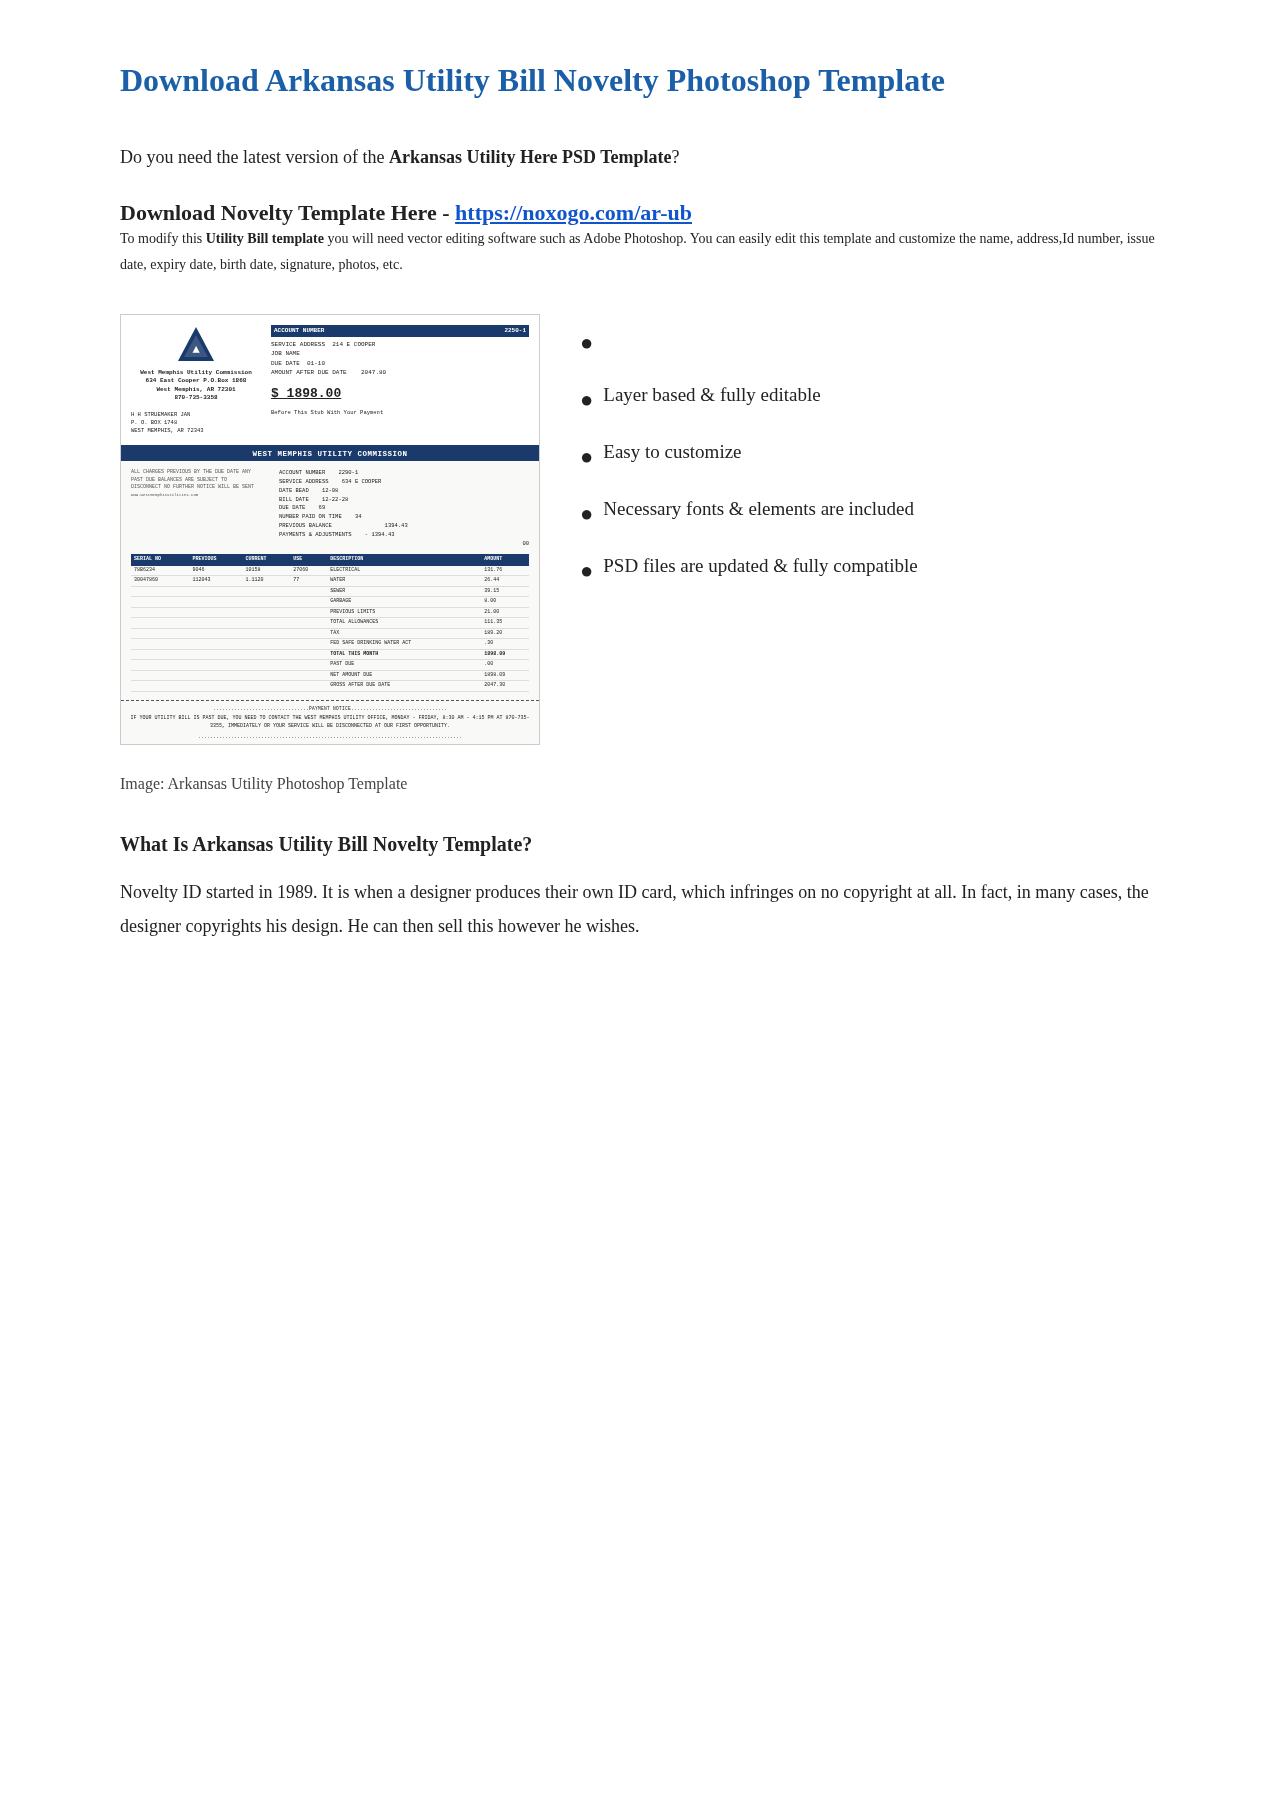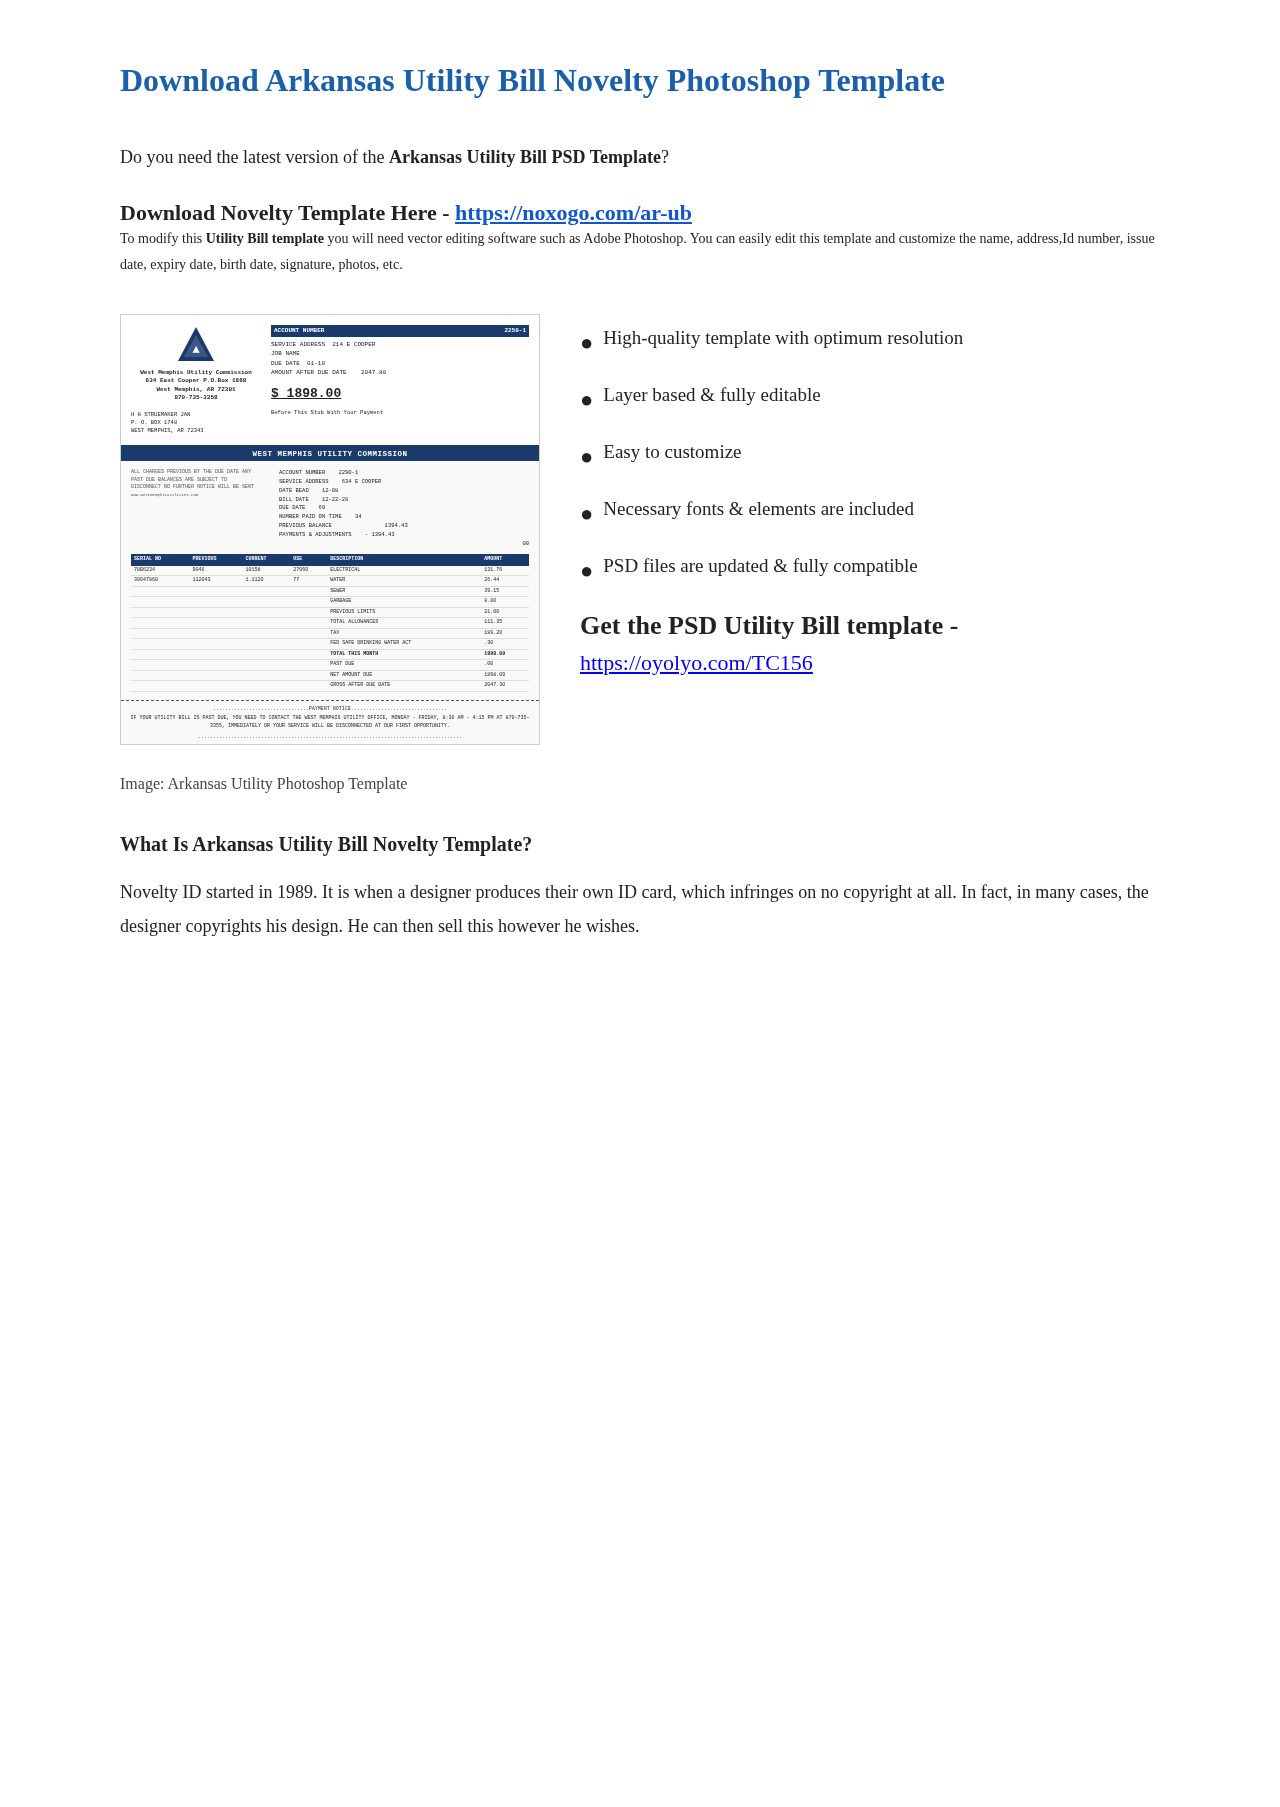--- a/index.html
+++ b/index.html
@@ -193,21 +193,21 @@
       line-height: 1.85;
       margin-bottom: 30px;
     }
   </style>
 </head>
 <body>
 
 <h1 class="page-title">Download  Arkansas Utility Bill Novelty Photoshop Template</h1>
 
 <p class="intro-text">
-  <span>Do you need the latest version of the </span><strong>Arkansas Utility Bill PSD Template</strong><span>?</span>
+  <span>Do you need the latest version of the </span><strong>Arkansas Utility Here PSD Template</strong><span>?</span>
 </p>
 
 <h2 class="download-heading">
   <span>Download Novelty Template Here - </span><a href="#">https://noxogo.com/ar-ub</a>
 </h2>
 
 <p class="body-text">
   To modify this <strong>Utility Bill template</strong> you will need vector editing software such as Adobe Photoshop. You can easily edit this template and customize the name, address,Id number, issue date, expiry date, birth date, signature, photos, etc.
 </p>
 
@@ -392,42 +392,37 @@
     <div class="bill-footer">
       <div style="font-size:4.5px; letter-spacing:0.3px; margin-bottom:3px;">................................PAYMENT NOTICE................................</div>
       <div style="font-size:5px; line-height:1.5;">IF YOUR UTILITY BILL IS PAST DUE, YOU NEED TO CONTACT THE WEST MEMPHIS UTILITY OFFICE, MONDAY - FRIDAY, 8:30 AM - 4:15 PM AT 870-735-3355, IMMEDIATELY OR YOUR SERVICE WILL BE DISCONNECTED AT OUR FIRST OPPORTUNITY.</div>
       <div style="font-size:4.5px; letter-spacing:0.3px; margin-top:3px;">........................................................................................</div>
     </div>
   </div>
 
   <div class="bullets-area">
     <div class="bullet-item">
       <span class="bullet-dot">●</span>
-      <span>High-quality template with optimum resolution</span>
     </div>
     <div class="bullet-item">
       <span class="bullet-dot">●</span>
       <span>Layer based &amp; fully editable</span>
     </div>
     <div class="bullet-item">
       <span class="bullet-dot">●</span>
       <span>Easy to customize</span>
     </div>
     <div class="bullet-item">
       <span class="bullet-dot">●</span>
       <span>Necessary fonts &amp; elements are included</span>
     </div>
     <div class="bullet-item">
       <span class="bullet-dot">●</span>
       <span>PSD files are updated &amp; fully compatible</span>
     </div>
-    <div style="margin-top: 20px;">
-      <div class="get-psd-heading">Get the PSD Utility Bill template -</div>
-      <a class="get-psd-heading" style="font-size:22px; font-weight:normal;" href="#">https://oyolyo.com/TC156</a>
-    </div>
   </div>
 </div>
 
 <p class="image-caption">Image: Arkansas Utility Photoshop Template</p>
 
 <h2 class="section-heading">What Is Arkansas Utility Bill Novelty Template?</h2>
 
 <p class="bottom-text">Novelty ID started in 1989. It is when a designer produces their own ID card, which infringes on no copyright at all. In fact, in many cases, the designer copyrights his design. He can then sell this however he wishes.</p>
 
 </body></html>

